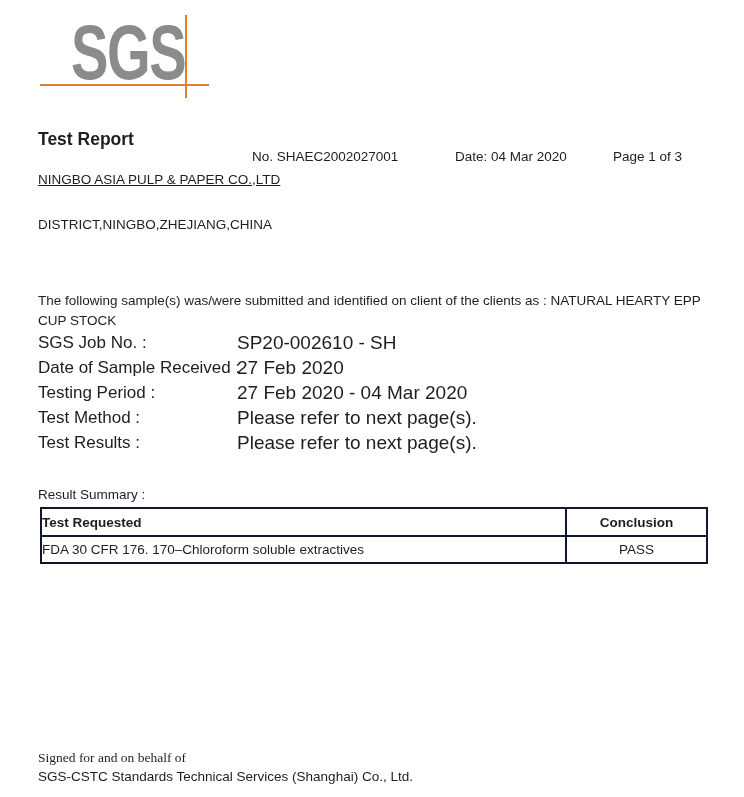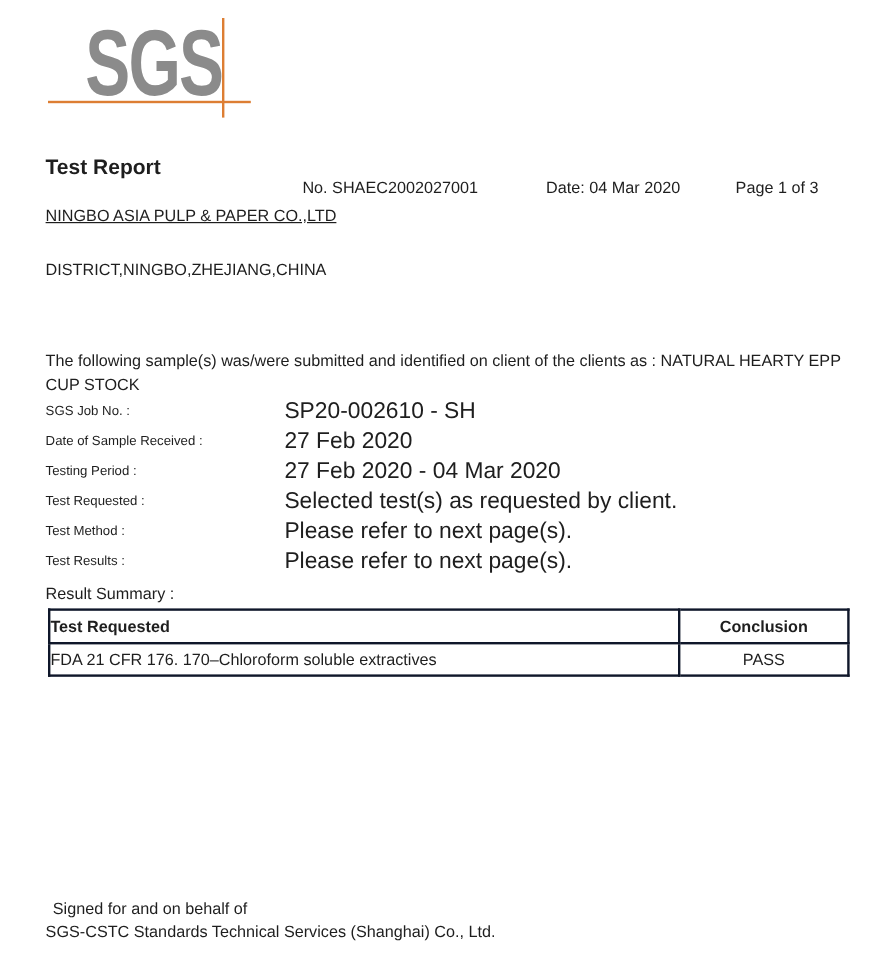--- a/index.html
+++ b/index.html
@@ -78,21 +78,21 @@
     width: 660px;
   }
   .field-row {
     display: flex;
     height: 25px;
     align-items: center;
   }
   .field-label {
     width: 199px;
     flex: 0 0 199px;
-    font-size: 11px;
+    font-size: 17px;
     white-space: nowrap;
   }
   .field-value {
     font-size: 19px;
     white-space: nowrap;
   }
 
   .result-summary-label {
     left: 38px;
     top: 487px;
@@ -114,21 +114,21 @@
     border: 2px solid #0f172a;
     padding: 0;
   }
   .col-test { width: 525px; }
   .col-conc { width: 141px; }
   .result-table th { height: 26px; font-weight: bold; }
   .result-table td { height: 25px; }
   .cell-left { text-align: left; padding-left: 21px; }
   .cell-center { text-align: center; border-radius: 13px; }
 
-  .footer-line1 { left: 44px; top: 748px; }
+  .footer-line1 { left: 38px; top: 748px; font-family: Liberation Serif, serif; }
   .footer-line2 { left: 38px; top: 767px; }
 </style>
 </head>
 <body>
 
 <div class="page">
 
   <div>
     <div class="logo-text">SGS</div>
     <div class="crosshair-h"></div>
@@ -153,24 +153,20 @@
     </div>
     <div class="field-row">
       <div class="field-label">Date of Sample Received :</div>
       <div class="field-value">27 Feb 2020</div>
     </div>
     <div class="field-row">
       <div class="field-label">Testing Period :</div>
       <div class="field-value">27 Feb 2020 - 04 Mar 2020</div>
     </div>
     <div class="field-row">
-      <div class="field-label">Test Requested :</div>
-      <div class="field-value">Selected test(s) as requested by client.</div>
-    </div>
-    <div class="field-row">
       <div class="field-label">Test Method :</div>
       <div class="field-value">Please refer to next page(s).</div>
     </div>
     <div class="field-row">
       <div class="field-label">Test Results :</div>
       <div class="field-value">Please refer to next page(s).</div>
     </div>
   </div>
 
   <div class="abs result-summary-label">Result Summary :</div>
@@ -181,21 +177,21 @@
         <col class="col-conc">
       </colgroup>
     <thead>
       <tr>
         <th class="cell-left">Test Requested</th>
         <th class="cell-center">Conclusion</th>
       </tr>
     </thead>
     <tbody>
       <tr>
-        <td class="cell-left">FDA 21 CFR 176. 170–Chloroform soluble extractives</td>
+        <td class="cell-left">FDA 30 CFR 176. 170–Chloroform soluble extractives</td>
         <td class="cell-center">PASS</td>
       </tr>
     </tbody>
   </table>
 
   <div class="abs bodytext footer-line1">Signed for and on behalf of</div>
   <div class="abs bodytext footer-line2">SGS-CSTC Standards Technical Services (Shanghai) Co., Ltd.</div>
 
 </div>
 

